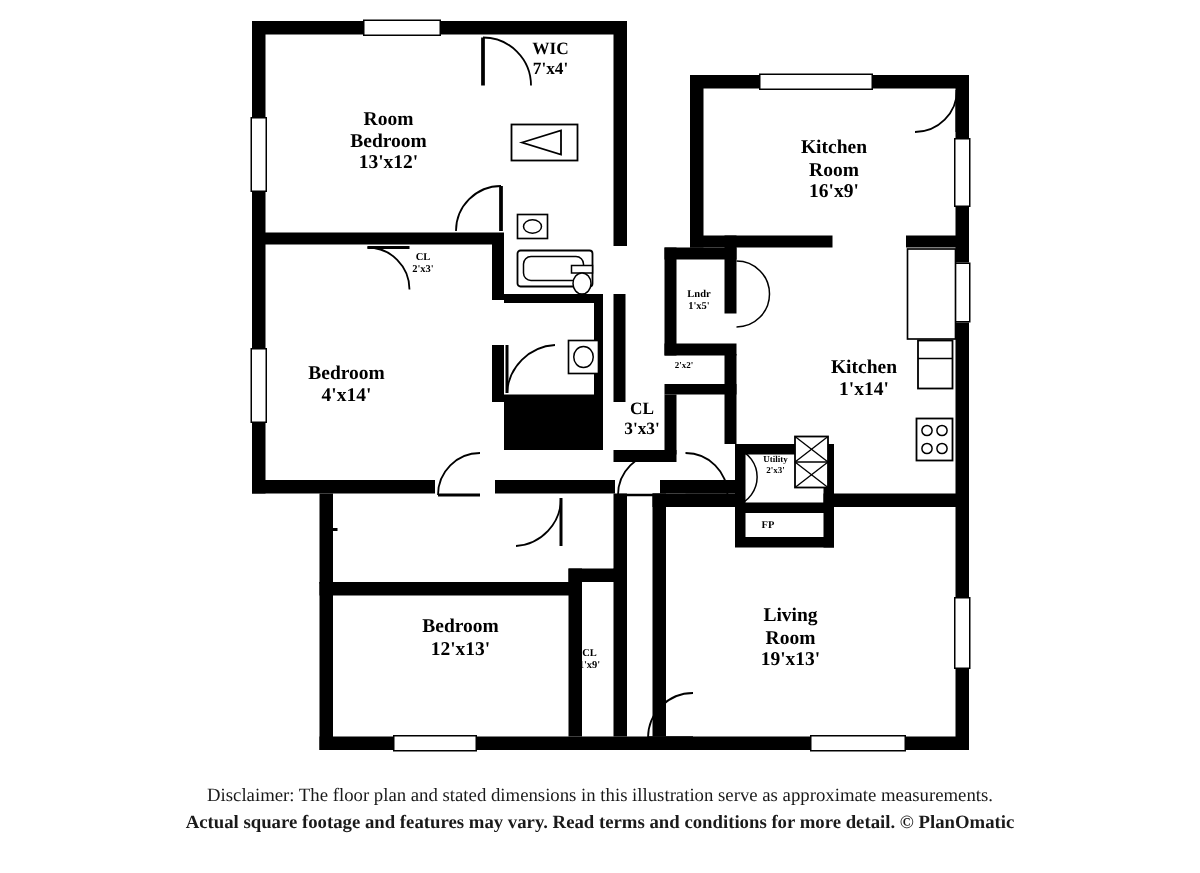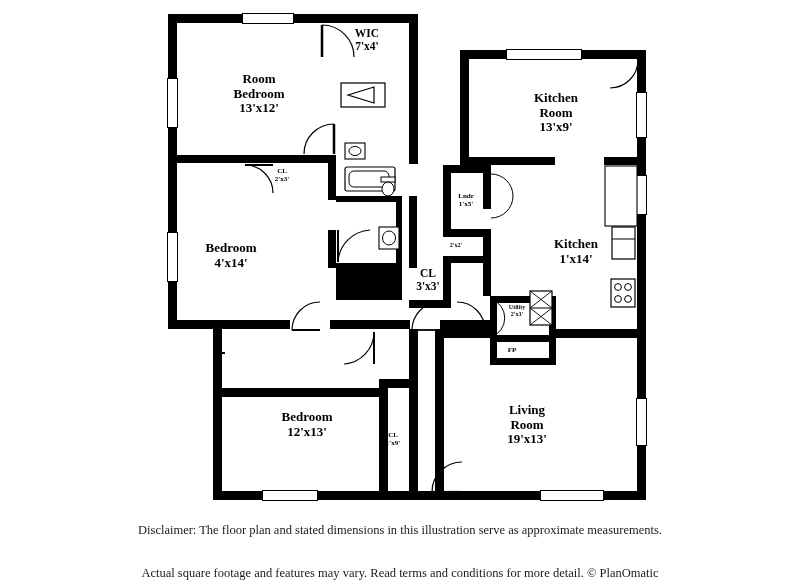--- a/index.html
+++ b/index.html
@@ -61,21 +61,21 @@
     position: absolute;
     left: 0;
     width: 800px;
     text-align: center;
     font-family: "Liberation Serif", serif;
     font-size: 12.5px;
     color: #1a1a1a;
     line-height: 1.5;
   }
   .dl1 { top: 521px; }
-  .dl2 { top: 564px; }
+  .dl2 { top: 539px; font-weight: bold; }
   .blackbox {
     position: absolute;
     background: #000000;
   }
 </style>
 </head>
 <body>
 
 <div id="floorplan">
 
@@ -309,21 +309,21 @@
   </div>
 
   <div class="room-label rl-md" style="left:367px; top:40px;">
     <div>WIC</div>
     <div>7'x4'</div>
   </div>
 
   <div class="room-label rl-lg" style="left:556px; top:113px;">
     <div>Kitchen</div>
     <div>Room</div>
-    <div>13'x9'</div>
+    <div>16'x9'</div>
   </div>
 
   <div class="room-label rl-lg" style="left:231px; top:256px;">
     <div>Bedroom</div>
     <div>4'x14'</div>
   </div>
 
   <div class="room-label rl-xs" style="left:282px; top:176px;">
     <div>CL</div>
     <div>2'x3'</div>

